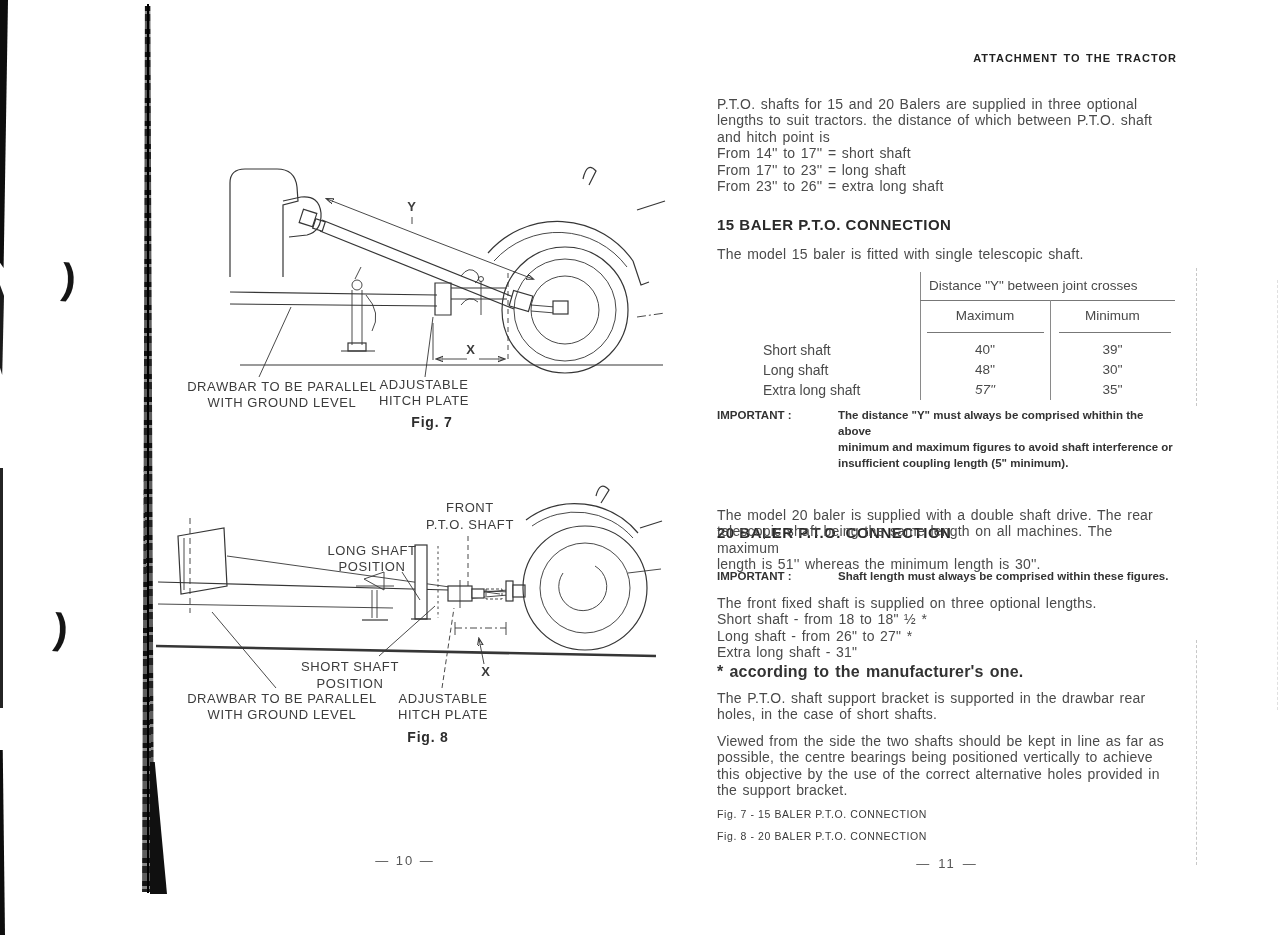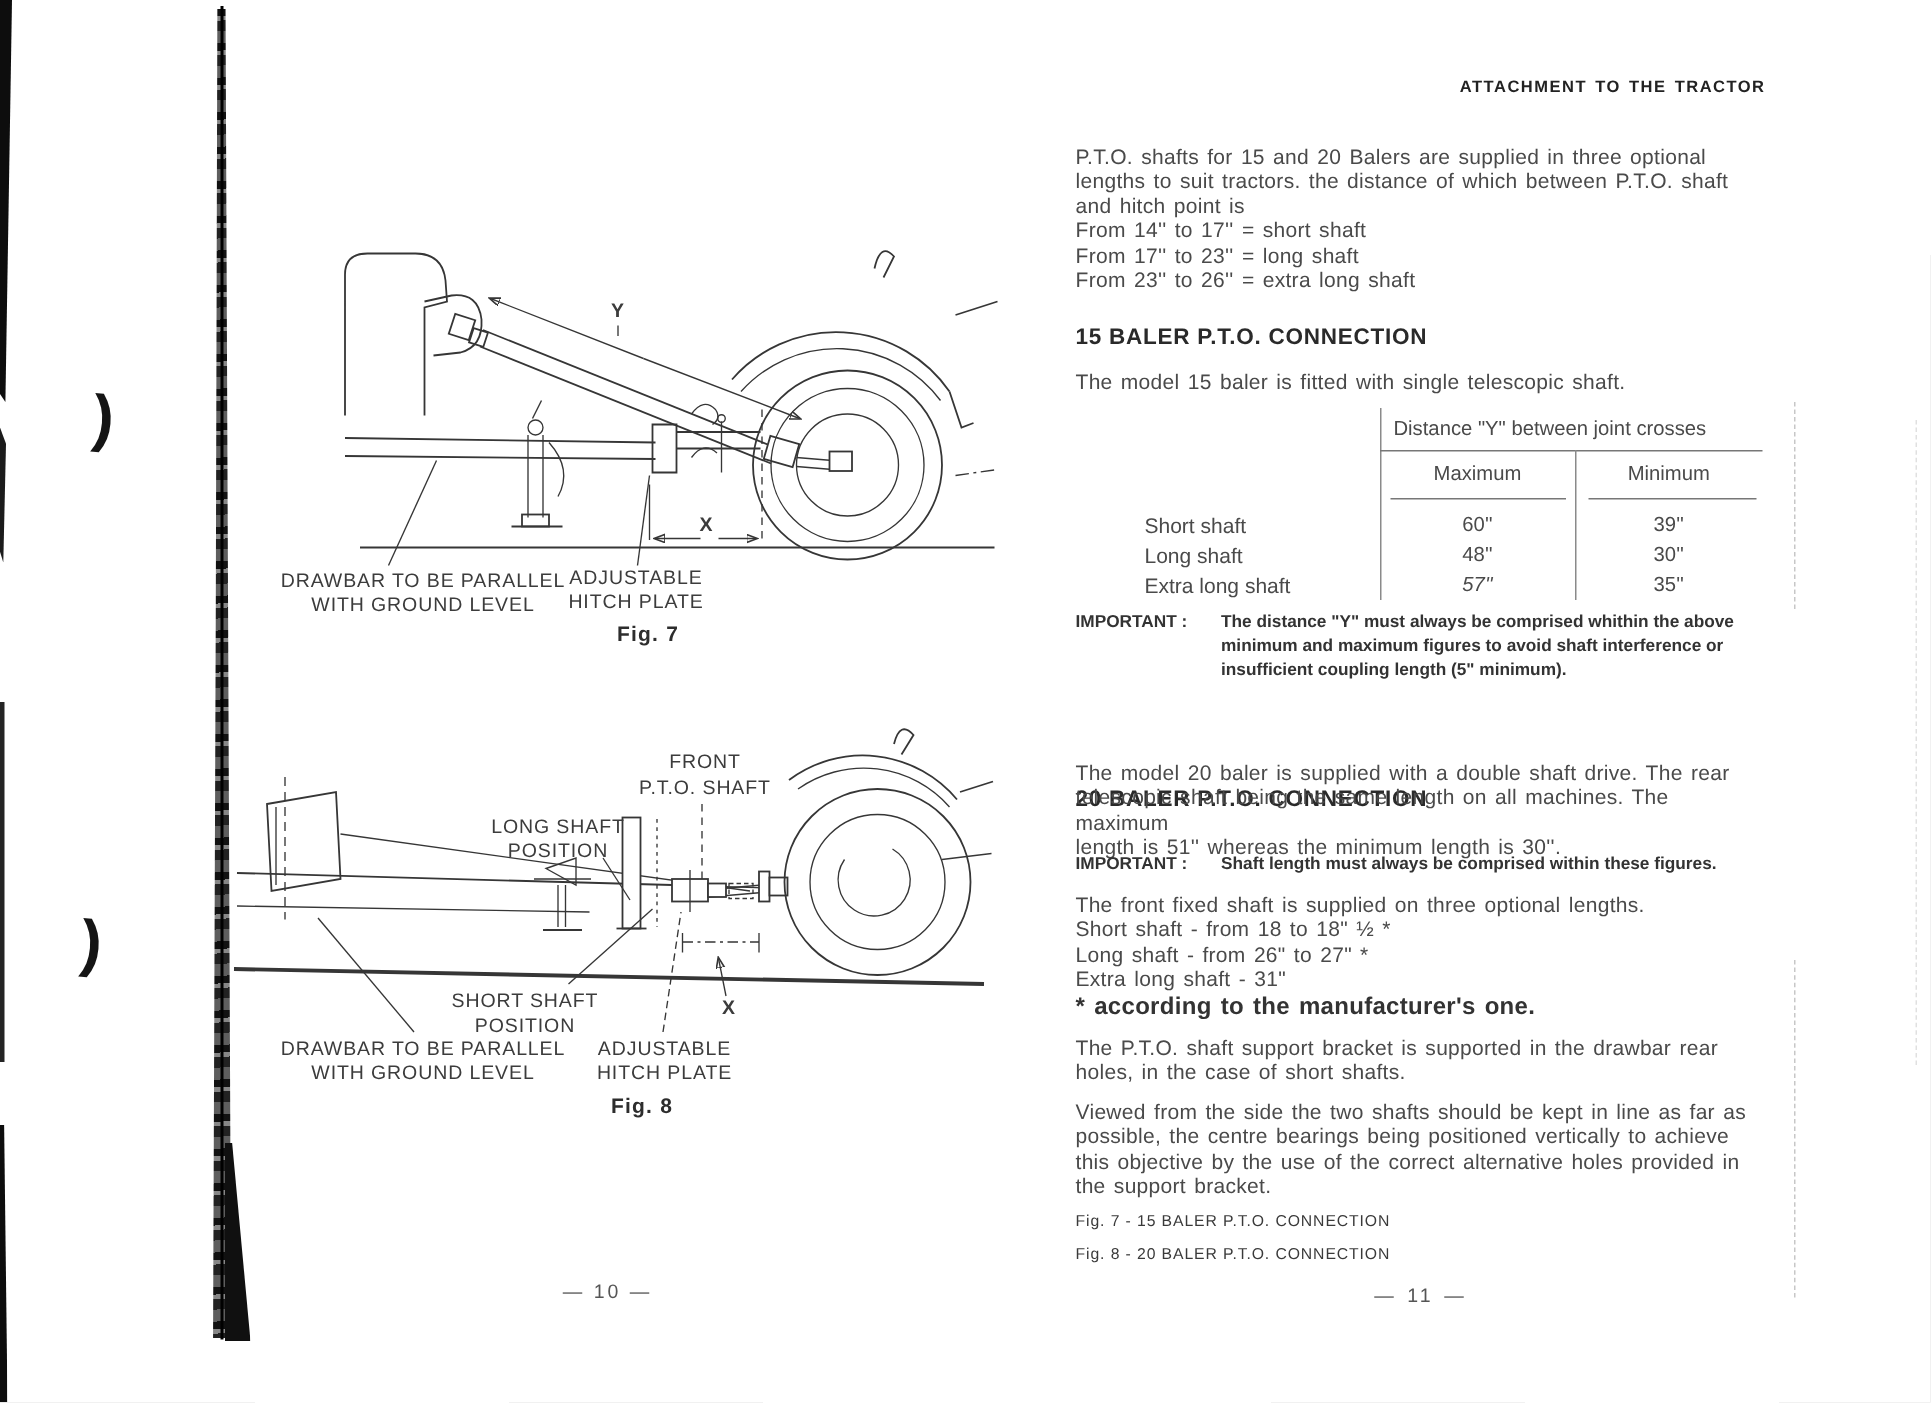--- a/index.html
+++ b/index.html
@@ -29,21 +29,21 @@
   .dot-rule { position:absolute; border-left:1px dashed #9a9a9a; opacity:.55; width:0; }
   
   .rpage { position:absolute; left:717px; top:0; width:460px; height:935px; }
   .rblock { position:absolute; left:0; width:460px; white-space:pre-line;
             font-size:14px; line-height:16.4px; letter-spacing:.2px; word-spacing:1.4px; color:#4a4a4a; }
   .running-header { top:50px; text-align:right; font-size:11px; font-weight:bold;
             letter-spacing:1px; color:#222; white-space:nowrap; }
   .sec-title { position:absolute; left:0; font-size:15px; font-weight:bold;
             letter-spacing:.5px; color:#2a2a2a; white-space:nowrap; }
   .important { position:absolute; left:0; width:460px; display:flex;
-            font-size:11.5px; font-weight:bold; color:#333; line-height:16px; }
+            font-size:11.5px; font-weight:bold; color:#333; line-height:16px;gap:24px; }
   .important .ilabel { flex:0 0 97px; }
   .important .itext  { flex:1; white-space:pre-line; }
   .caption { position:absolute; left:0; width:460px; text-align:left;
             font-size:10.5px; letter-spacing:.6px; color:#3a3a3a; }
   .pagenum { font-size:13px; color:#555; letter-spacing:2px; }
   
   .yt { position:absolute; left:46px; top:270px; width:412px; height:132px; font-size:13.5px; color:#4a4a4a; }
   .yt .vline-l { position:absolute; left:157px; top:2px; height:128px; border-left:1px solid #8a8a8a; }
   .yt .vline-c { position:absolute; left:287px; top:30px; height:100px; border-left:1px solid #8a8a8a; }
   .yt .hline   { position:absolute; border-top:1px solid #777; }
@@ -284,21 +284,21 @@
       <div class="vline-c"></div>
       <div class="colh" style="left:157px;width:130px;">Maximum</div>
       <div class="colh" style="left:287px;width:125px;">Minimum</div>
       <div class="hline" style="left:164px;top:62px;width:117px;"></div>
       <div class="hline" style="left:296px;top:62px;width:112px;"></div>
 
       <div class="rowlab" style="top:72px;">Short shaft</div>
       <div class="rowlab" style="top:92px;">Long shaft</div>
       <div class="rowlab" style="top:112px;">Extra long shaft</div>
 
-      <div class="cellv" style="left:157px;width:130px;top:72px;">60''</div>
+      <div class="cellv" style="left:157px;width:130px;top:72px;">40''</div>
       <div class="cellv" style="left:287px;width:125px;top:72px;">39''</div>
       <div class="cellv" style="left:157px;width:130px;top:92px;">48''</div>
       <div class="cellv" style="left:287px;width:125px;top:92px;">30''</div>
       <div class="cellv" style="left:157px;width:130px;top:112px;font-style:italic;">57''</div>
       <div class="cellv" style="left:287px;width:125px;top:112px;">35''</div>
     </div>
 
     <div class="important" style="top:407px;">
       <span class="ilabel">IMPORTANT :</span>
       <span class="itext">The distance "Y" must always be comprised whithin the above

